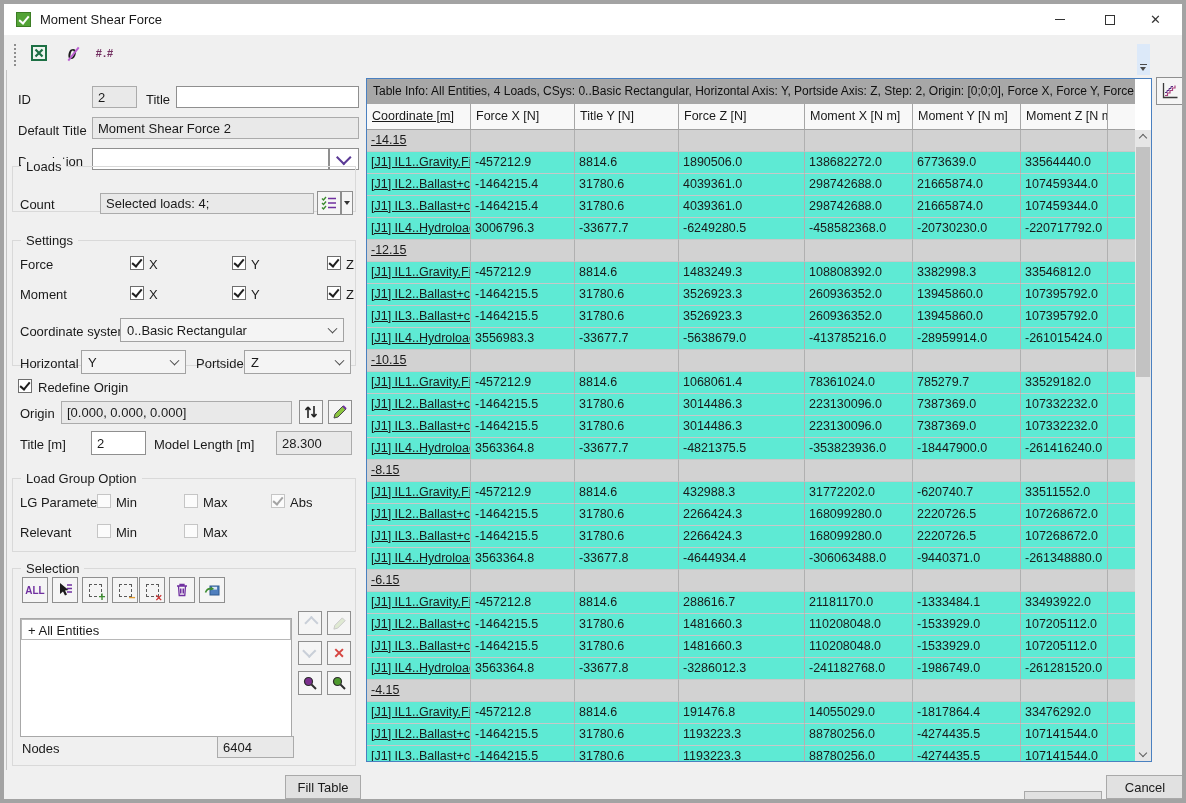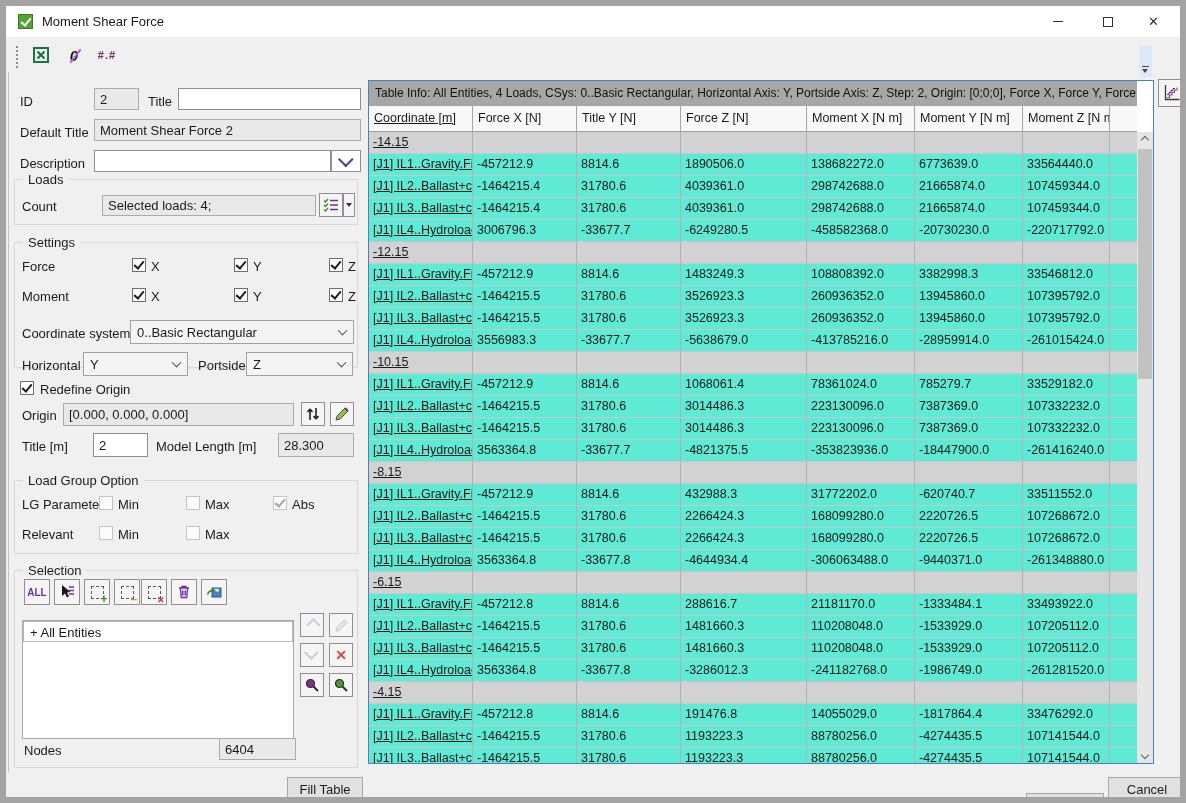--- a/index.html
+++ b/index.html
@@ -1,16 +1,16 @@
 <!DOCTYPE html>
 <html><head>
 <meta charset="utf-8">
 <style>
   html,body{margin:0;padding:0;background:#4a4a4a;}
-  .window{position:relative;width:1186px;height:803px;box-sizing:border-box;border:6px solid #a3a3a3;
+  .window{position:relative;width:1186px;height:803px;box-sizing:border-box;border:4px solid #a3a3a3;
           background:#f0f0f0;font-family:"Liberation Sans",sans-serif;font-size:13px;color:#1a1a1a;overflow:hidden;}
   
   .titlebar{position:absolute;left:0;top:0;width:100%;height:31px;background:#ffffff;}
   .app-icon{position:absolute;left:12px;top:8px;width:15px;height:15px;background:#53a336;border:1px solid #3c7d24;box-sizing:border-box;}
   .app-icon::after{content:"";position:absolute;left:2px;top:3px;width:8px;height:4px;border-left:2px solid #fff;border-bottom:2px solid #fff;transform:rotate(-50deg);}
   .title-text{position:absolute;left:36px;top:8px;font-size:13px;}
   .wbtn{position:absolute;top:0;width:45px;height:31px;display:flex;align-items:center;justify-content:center;}
   .glyph-min{width:10px;height:1px;background:#333;}
   .glyph-max{width:10px;height:10px;border:1px solid #333;box-sizing:border-box;}
   .glyph-close{font-size:13px;color:#333;line-height:1;}
@@ -119,21 +119,21 @@
 
   <span class="lbl" style="left:14px;top:119px;">Default Title</span>
   <input class="field" style="left: 88px; top: 113px; width: 267px; height: 22px;" readonly="" value="Moment Shear Force 2">
 
   <span class="lbl" style="left:14px;top:150px;">Description</span>
   <input class="field white" style="left: 88px; top: 144px; width: 237px; height: 22px;" value="">
   <div class="tbtn" style="left:325px;top:144px;width:30px;height:22px;background:#fff;">
     <span class="pchev"></span>
   </div>
 
-  <div class="gbox" style="left:8px;top:173px;width:344px;height:46px;">
+  <div class="gbox" style="left:8px;top:162px;width:344px;height:46px;">
     <span class="legend">Loads</span>
   </div>
   <span class="lbl" style="left:16px;top:193px;">Count</span>
   <input class="field" style="left: 96px; top: 189px; width: 214px; height: 21px;" readonly="" value="Selected loads: 4;">
   <div class="tbtn" style="left:313px;top:187px;width:24px;height:24px;">
     <svg width="18" height="16" viewBox="0 0 18 16">
       <path d="M8 3.5h8M8 8h8M8 12.5h8" stroke="#7030a0" stroke-width="1.6"></path>
       <path d="M2 3.5 l1.5 1.5 2.5-3 M2 8 l1.5 1.5 2.5-3 M2 12.5 l1.5 1.5 2.5-3" stroke="#3c8c2f" stroke-width="1.4" fill="none"></path>
     </svg>
   </div>
@@ -154,21 +154,21 @@
 
   <span class="lbl" style="left:16px;top:283px;">Moment</span>
   <span class="cb checked" style="left:126px;top:282px;"></span>
   <span class="lbl" style="left:145px;top:283px;">X</span>
   <span class="cb checked" style="left:228px;top:282px;"></span>
   <span class="lbl" style="left:247px;top:283px;">Y</span>
   <span class="cb checked" style="left:323px;top:282px;"></span>
   <span class="lbl" style="left:342px;top:283px;">Z</span>
 
   <span class="lbl" style="left:16px;top:320px;">Coordinate system</span>
-  <div class="combo" style="left:124px;top:314px;width:224px;height:24px;">
+  <div class="combo" style="left:116px;top:314px;width:224px;height:24px;">
     <span>0..Basic Rectangular</span>
     <span class="chev"></span>
   </div>
   <span class="lbl" style="left:16px;top:352px;">Horizontal</span>
   <div class="combo" style="left:77px;top:346px;width:105px;height:24px;">
     <span>Y</span>
     <span class="chev"></span>
   </div>
   <span class="lbl" style="left:192px;top:352px;">Portside</span>
   <div class="combo" style="left:240px;top:346px;width:107px;height:24px;">

